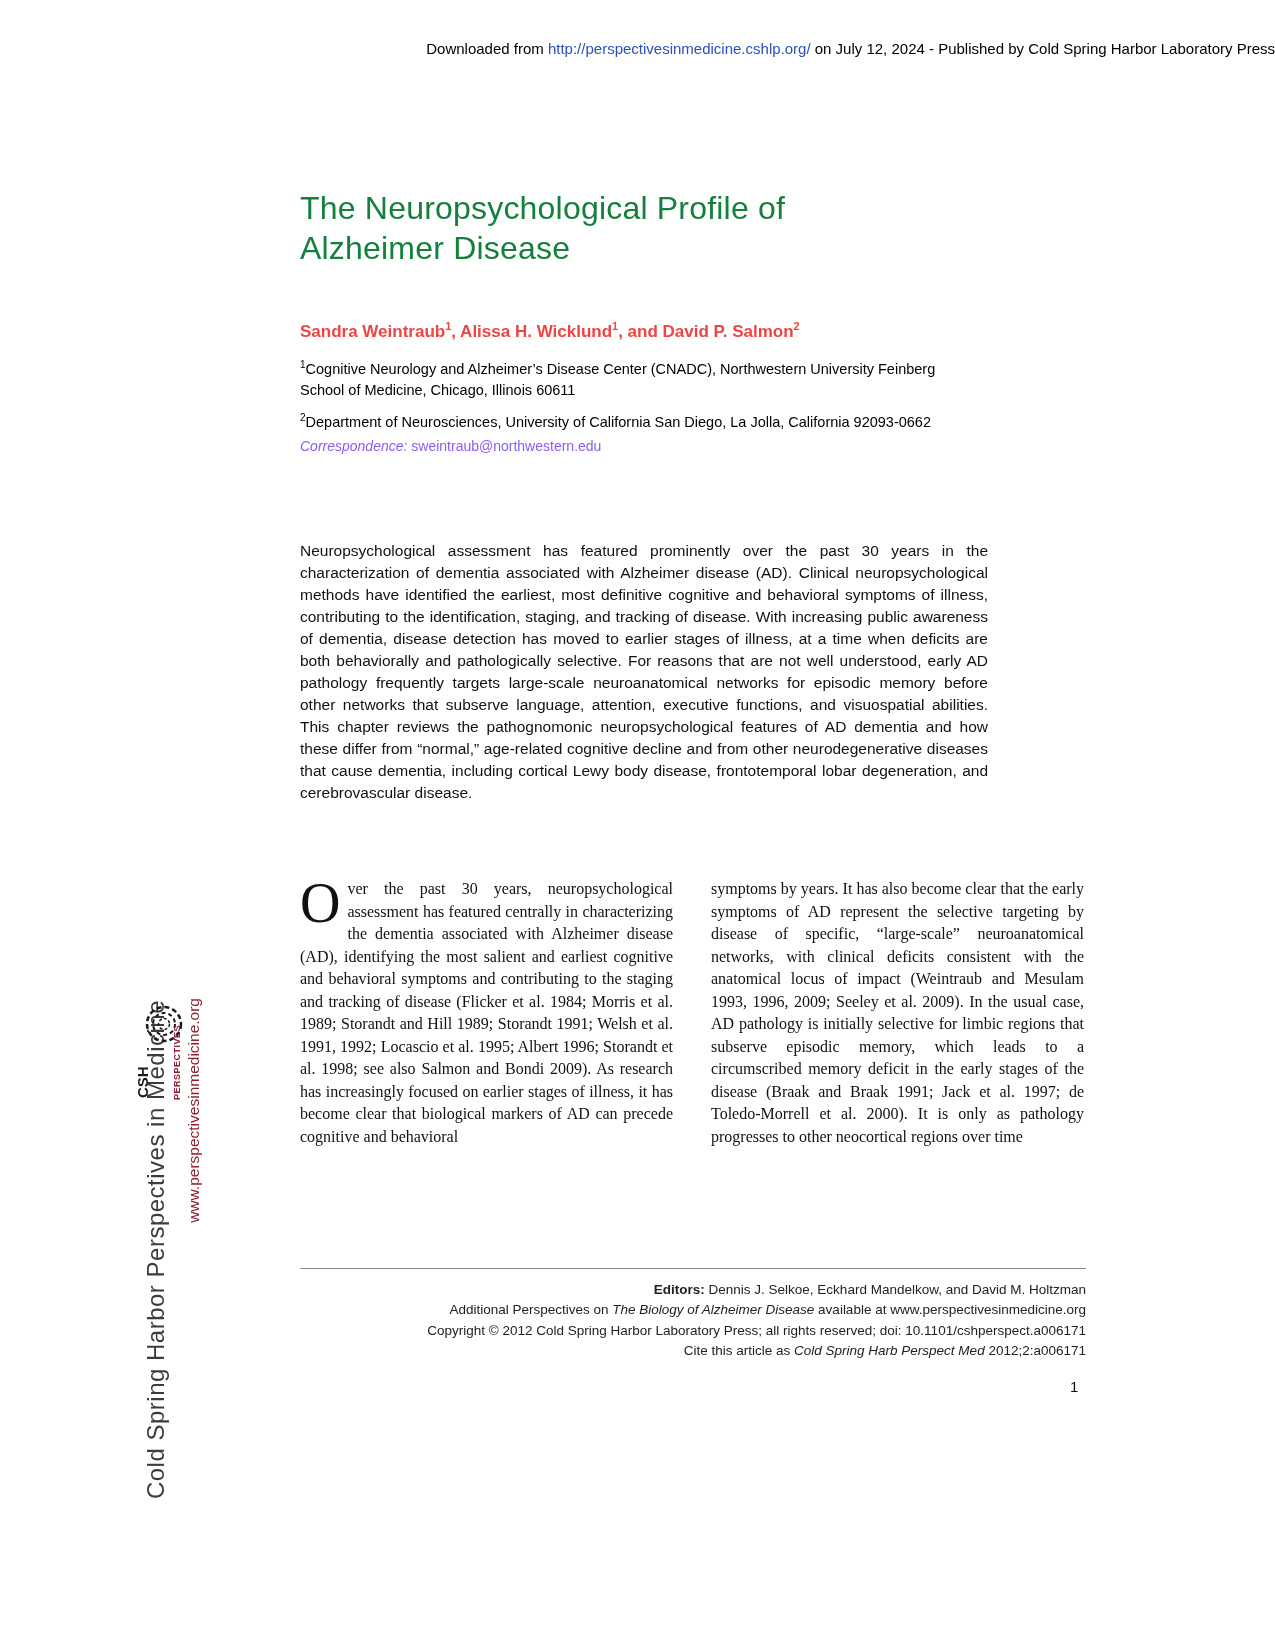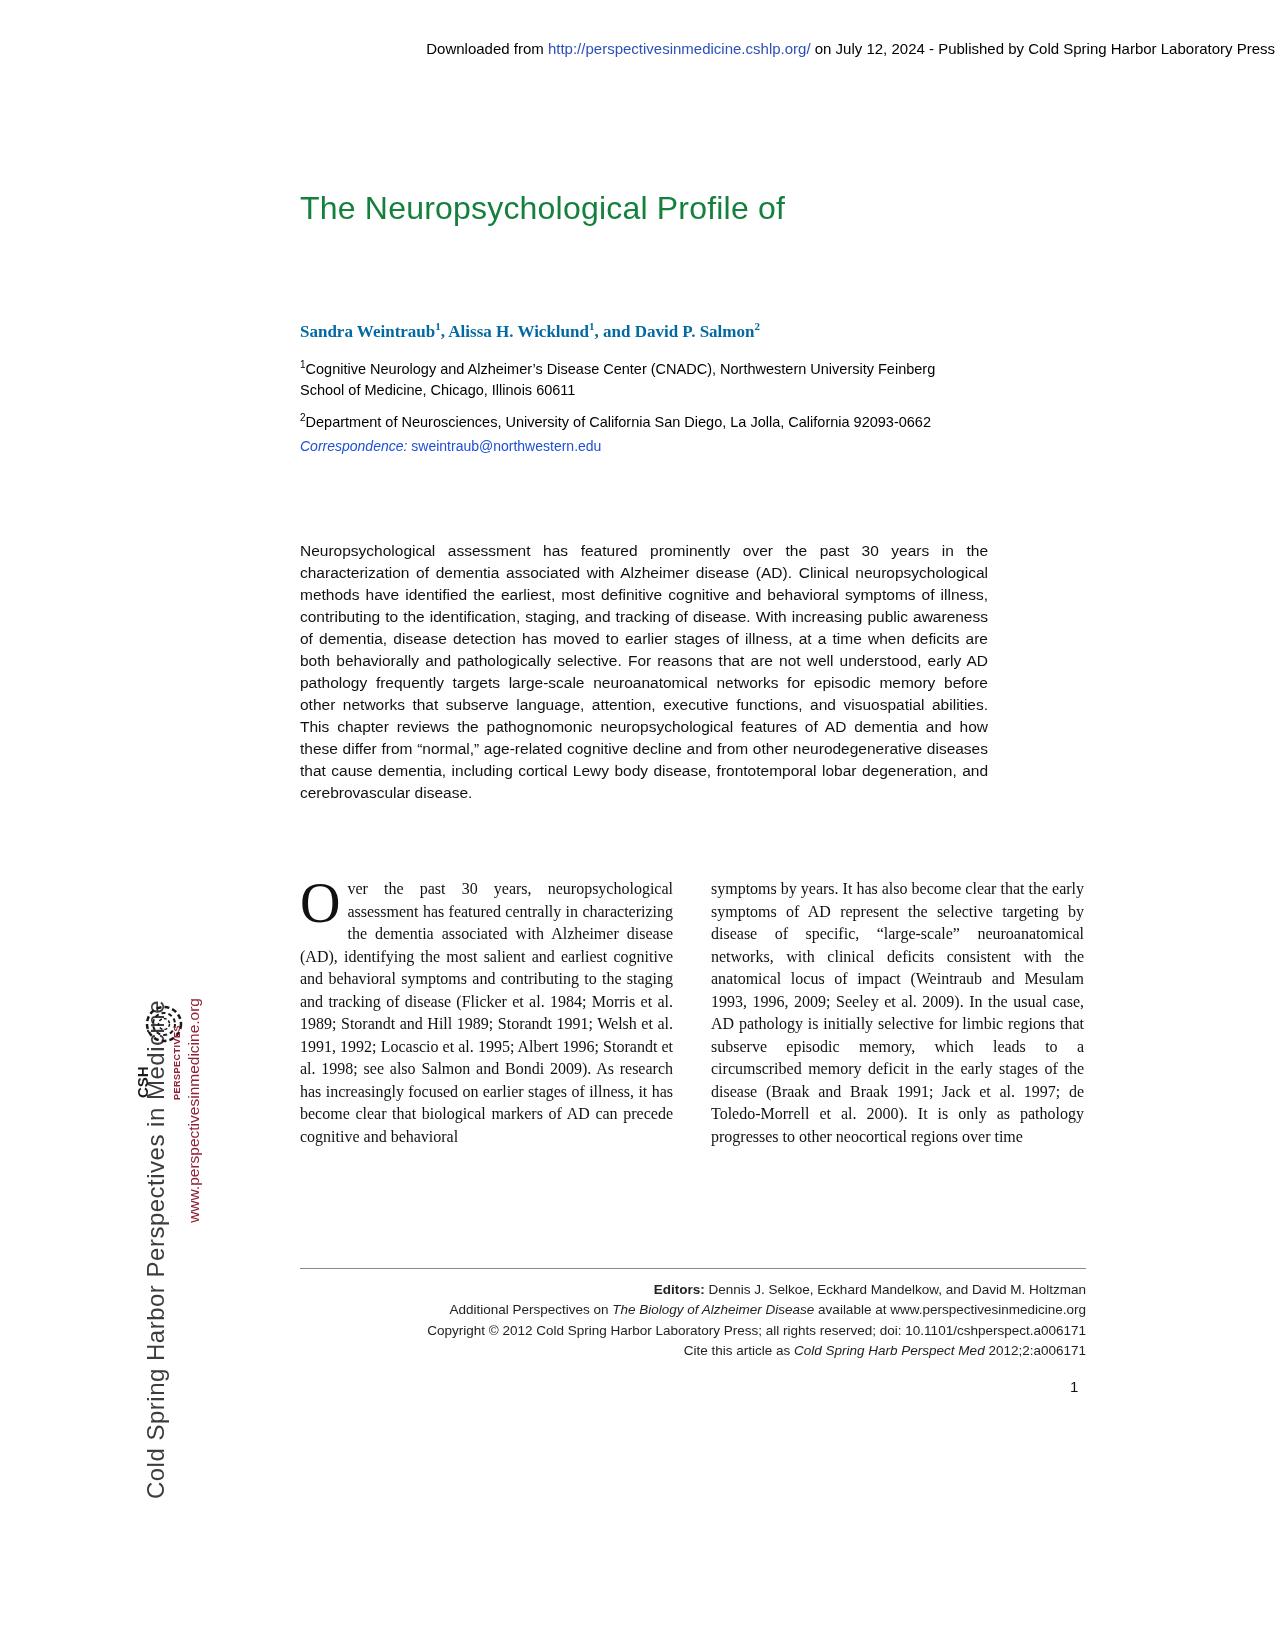--- a/index.html
+++ b/index.html
@@ -25,38 +25,38 @@
     font-family: "Liberation Sans", sans-serif;
     font-weight: 500;
     font-size: 32px; line-height: 1.25; color: #15803d;
     margin: 0; letter-spacing: 0.2px;
   }
   .title .tline { display: block; }
 
   
   .authors {
     position: absolute; left: 300px; top: 320px; width: 720px;
-    font-family: Liberation Serif, serif;
-    font-size: 17px; font-weight: bold; color: #0369a1;
+    font-family: Liberation Sans, sans-serif;
+    font-size: 17px; font-weight: bold; color: #ef4444;
   }
   .authors sup { font-size: 11px; }
 
   
   .affiliations {
     position: absolute; left: 300px; top: 358px; width: 660px;
     font-family: "Liberation Sans", sans-serif;
     font-size: 14.5px; line-height: 1.45; color: #000000;
   }
   .affiliations p { margin: 0 0 10px 0; }
   .affiliations sup { font-size: 10px; }
 
   .correspondence {
     position: absolute; left: 300px; top: 438px; width: 700px;
     font-family: "Liberation Sans", sans-serif;
-    font-size: 14px; color: #1d4ed8;
+    font-size: 14px; color: #8b5cf6;
   }
   .correspondence .ital { font-style: italic; }
 
   
   .abstract {
     position: absolute; left: 300px; top: 540px; width: 688px;
     font-family: "Liberation Sans", sans-serif;
     font-size: 15.5px; line-height: 1.42; text-align: justify;
     color: #111;
   }
@@ -120,20 +120,21 @@
 </style>
 </head>
 <body>
 
 <div class="page">
 
   <div class="dl-banner"><span>Downloaded from </span><a href="#">http://perspectivesinmedicine.cshlp.org/</a><span> on July 12, 2024 - Published by Cold Spring Harbor Laboratory Press</span></div>
 
   <h1 class="title">
       <span class="tline">The Neuropsychological Profile of</span>
+      <span class="tline">Alzheimer Disease</span>
     </h1>
 
   <div class="authors"><span>Sandra Weintraub</span><sup>1</sup><span>, </span><span>Alissa H. Wicklund</span><sup>1</sup><span>, and </span><span>David P. Salmon</span><sup>2</sup></div>
 
   <div class="affiliations">
     <p><sup>1</sup><span>Cognitive Neurology and Alzheimer’s Disease Center (CNADC), Northwestern University Feinberg School of Medicine, Chicago, Illinois 60611</span></p>
     <p><sup>2</sup><span>Department of Neurosciences, University of California San Diego, La Jolla, California 92093-0662</span></p>
   </div>
 
   <div class="correspondence"><span class="ital">Correspondence:</span><span> sweintraub@northwestern.edu</span></div>

